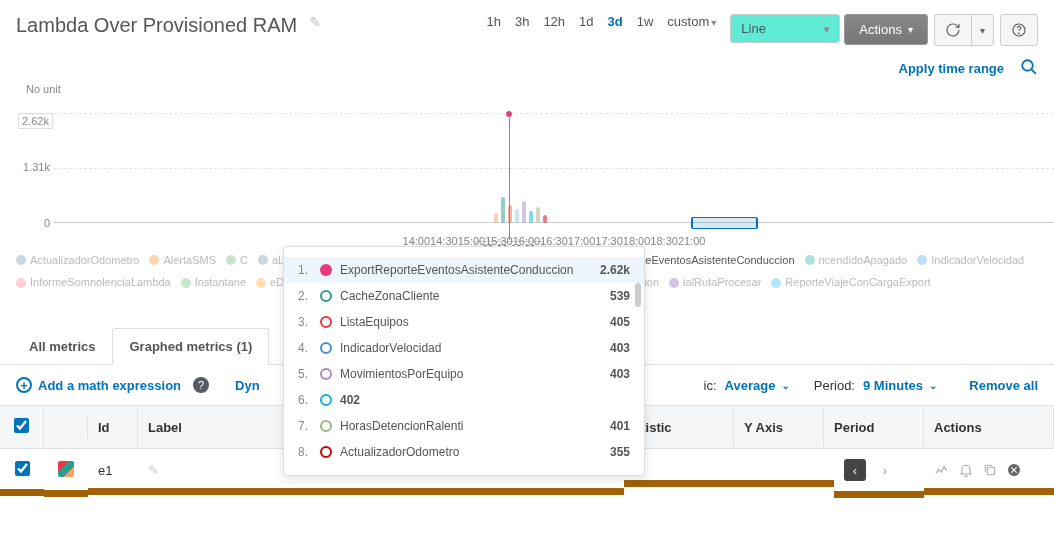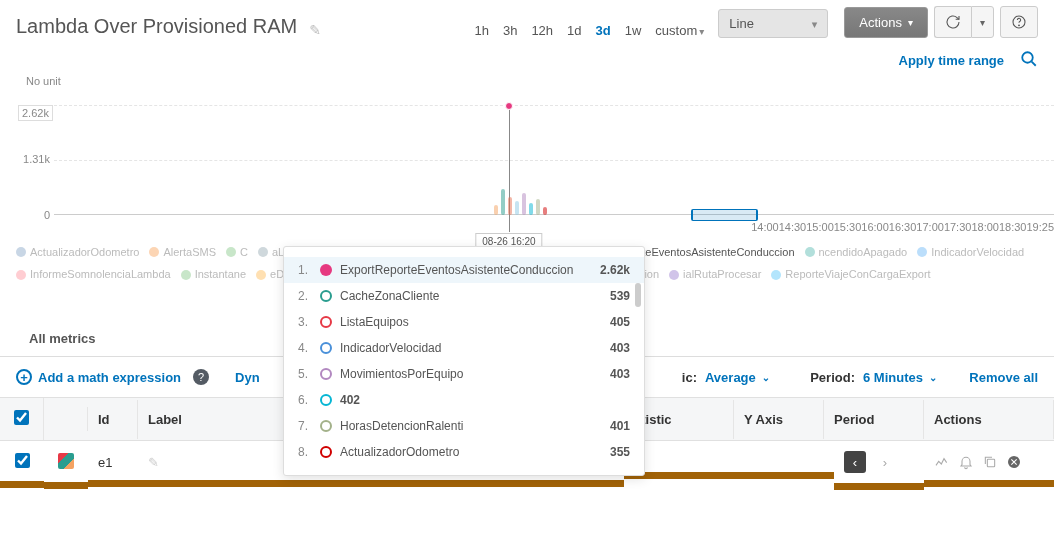--- a/index.html
+++ b/index.html
@@ -1,47 +1,47 @@
 <!DOCTYPE html>
 <html><head>
 <meta charset="utf-8">
 <style>
 * { box-sizing: border-box; margin: 0; padding: 0; }
 body { font-family: -apple-system, BlinkMacSystemFont, "Segoe UI", Arial, sans-serif; font-size: 13px; color: #333; background: #fff; width: 1054px; height: 560px; overflow: hidden; position: relative; }
 
-.header { display: flex; align-items: flex-end; padding: 6px 16px 8px; }
+.header { display: flex; align-items: flex-start; padding: 14px 16px 8px; }
 .title { font-size: 20px; font-weight: 400; color: #555; margin-right: 12px; }
 .edit-icon { color: #bbb; cursor: pointer; font-size: 14px; }
 .spacer { flex: 1; }
 .time-range { display: flex; gap: 14px; align-items: center; color: #555; margin-right: 14px; }
 .time-range span { cursor: pointer; }
 .time-range .active { color: #0073bb; font-weight: bold; }
 .chev-small { font-size: 10px; color: #888; margin-left: 2px; }
-.select-ctl { border: 1px solid #ccc; padding: 6px 28px 6px 10px; border-radius: 3px; background: #e5e5e5; position: relative; margin-right: 16px; min-width: 110px; color: #555; cursor: pointer; }
+.select-ctl { border: 1px solid #ccc; padding: 6px 28px 6px 10px; border-radius: 3px; background: #5eead4; position: relative; margin-right: 4px; min-width: 110px; color: #555; cursor: pointer; }
 .select-ctl::after { content: '▾'; position: absolute; right: 10px; color: #888; font-size: 11px; top: 50%; transform: translateY(-50%); }
 .btn { border: 1px solid #999; background: linear-gradient(#888, #777); color: #fff; padding: 7px 14px; border-radius: 3px; cursor: pointer; display: inline-flex; align-items: center; gap: 6px; font-weight: 500; }
 .btn-light { border: 1px solid #ccc; background: #f5f5f5; color: #555; padding: 7px 10px; border-radius: 3px; cursor: pointer; display: inline-flex; align-items: center; }
 .btn-group { display: flex; margin-left: 6px; }
 .btn-group .btn-light:first-child { border-radius: 3px 0 0 3px; border-right: none; }
 .btn-group .btn-light:last-child { border-radius: 0 3px 3px 0; }
 .help-btn { margin-left: 6px; }
 
 .sub-header { display: flex; justify-content: flex-end; align-items: center; padding: 4px 16px 12px; gap: 16px; }
 .apply-link { color: #0073bb; font-weight: 600; cursor: pointer; }
 .zoom-icon { color: #0073bb; cursor: pointer; }
 
 .chart-area { position: relative; padding: 0 16px; height: 155px; }
 .y-label { position: absolute; left: 26px; top: -8px; font-size: 11px; color: #888; }
 .y-tick { position: absolute; font-size: 11px; color: #888; text-align: right; width: 40px; left: 10px; }
 .y-tick.top { top: 22px; background: #fff; border: 1px solid #ddd; padding: 1px 3px; width: auto; left: 18px; }
 .y-tick.mid { top: 70px; }
 .y-tick.bot { top: 126px; }
 .plot { position: absolute; left: 54px; right: 0; top: 22px; height: 110px; border-bottom: 1px solid #ccc; }
 .grid-line { position: absolute; left: 0; right: 0; border-top: 1px dashed #e5e5e5; }
-.x-ticks { position: absolute; left: 54px; right: 0; top: 138px; display: flex; justify-content: flex-end; font-size: 11px; color: #888; }
+.x-ticks { position: absolute; left: 54px; right: 0; top: 144px; display: flex; justify-content: center; font-size: 11px; color: #888; }
 .cursor-line { position: absolute; top: 0; bottom: -18px; width: 1px; background: #888; left: 45.5%; }
 .cursor-dot { position: absolute; width: 8px; height: 8px; border-radius: 50%; background: #e63980; border: 1px solid #fff; left: 45.5%; margin-left: -4px; top: -3px; }
 .cursor-label { position: absolute; top: 128px; left: 45.5%; transform: translateX(-50%); background: #fff; border: 1px solid #ccc; padding: 2px 6px; font-size: 10px; color: #555; white-space: nowrap; }
 .brush { position: absolute; top: 104px; height: 12px; left: 63.7%; width: 67px; background: rgba(0,115,187,0.15); border: 1px solid #0073bb; border-left-width: 2px; border-right-width: 2px; border-radius: 2px; }
 .data-blur { position: absolute; top: 60px; left: 44%; width: 80px; height: 50px; display: flex; gap: 3px; align-items: flex-end; opacity: 0.5; }
 .data-blur span { width: 4px; border-radius: 2px; }
 
 .legend-bg { padding: 4px 16px 10px; font-size: 11px; color: #bbb; line-height: 1.9; position: relative; height: 70px; overflow: hidden; }
 .legend-bg .item { display: inline-flex; align-items: center; gap: 4px; margin-right: 10px; }
 .legend-bg .dot { width: 10px; height: 10px; border-radius: 50%; display: inline-block; }
@@ -59,21 +59,21 @@
 .tt-scroll { position: absolute; right: 3px; top: 36px; width: 6px; height: 24px; background: #ccc; border-radius: 3px; }
 
 .tabs { display: flex; border-bottom: 1px solid #ddd; margin: 12px 0 0; padding: 0 12px; text-align: right; }
 .tab { padding: 10px 16px; color: #555; cursor: pointer; border: 1px solid transparent; border-bottom: none; font-weight: 600; }
 .tab.active { border-color: #ddd; border-bottom: 1px solid #fff; margin-bottom: -1px; background: #fff; border-radius: 3px 3px 0 0; }
 
 .toolbar { display: flex; align-items: center; padding: 12px 16px; gap: 8px; font-size: 13px; }
 .toolbar .link { color: #0073bb; font-weight: 600; cursor: pointer; display: inline-flex; align-items: center; gap: 6px; }
 .toolbar .plus-circle { width: 16px; height: 16px; border: 2px solid #0073bb; border-radius: 50%; display: inline-flex; align-items: center; justify-content: center; font-size: 13px; line-height: 1; color: #0073bb; }
 .toolbar .help-q { width: 16px; height: 16px; border-radius: 50%; background: #545b64; color: #fff; display: inline-flex; align-items: center; justify-content: center; font-size: 11px; margin-left: 4px; }
-.toolbar .lbl-txt { color: #333; font-weight: 700; margin-left: 32px; text-align: right; }
+.toolbar .lbl-txt { color: #333; font-weight: 400; margin-left: 16px; text-align: right; }
 .toolbar .flex { flex: 1; }
 .remove-link { color: #0073bb; font-weight: 600; cursor: pointer; }
 
 .table { border-top: 1px solid #e0e0e0; }
 .thead, .trow { display: flex; align-items: center; }
 .thead { background: #f5f6f7; border-bottom: 1px solid #e0e0e0; }
 .thead .cell { padding: 12px 10px; font-weight: 600; color: #333; border-right: 1px solid #e5e5e5; }
 .trow .cell { padding: 10px 10px; border-bottom: 7px solid #a16207; }
 .cell { overflow: hidden; }
 .c-check { width: 44px; text-align: center; }
@@ -170,21 +170,21 @@
     <span>14:00</span>
       <span>14:30</span>
       <span>15:00</span>
     <span>15:30</span>
       <span>16:00</span>
       <span>16:30</span>
     <span>17:00</span>
       <span>17:30</span>
       <span>18:00</span>
     <span>18:30</span>
-      <span>19:25</span>
+      <span>21:00</span>
   </div>
 </div>
 
 <div class="legend-bg" id="legend"><span class="item"><span class="dot" style="background:#c8d6e5"></span>ActualizadorOdometro</span><span class="item"><span class="dot" style="background:#fcd5b4"></span>AlertaSMS</span><span class="item"><span class="dot" style="background:#c8e6c9"></span>C</span><span class="item"><span class="dot" style="background:#cfd8dc"></span>aLogsAlert</span><span class="item"><span class="dot" style="background:#e1bee7"></span>ExportReporteDetencionPuntosReferencia</span><span class="item highlight"><span class="dot" style="background:#e63980"></span>ExportReporteEventosAsistenteConduccion</span><span class="item"><span class="dot" style="background:#b2dfdb"></span>ncendidoApagado</span><span class="item"><span class="dot" style="background:#bbdefb"></span>IndicadorVelocidad</span><span class="item"><span class="dot" style="background:#ffcdd2"></span>InformeSomnolenciaLambda</span><span class="item"><span class="dot" style="background:#c8e6c9"></span>Instantane</span><span class="item"><span class="dot" style="background:#ffe0b2"></span>eDetencionPuntosReferencia</span><span class="item"><span class="dot" style="background:#f8bbd0"></span>ProcessReporteEventosAsistenteConduccion</span><span class="item"><span class="dot" style="background:#d1c4e9"></span>ialRutaProcesar</span><span class="item"><span class="dot" style="background:#b3e5fc"></span>ReporteViajeConCargaExport</span></div>
 
 <div class="tooltip">
   <div id="tooltip-rows">
       <div class="tooltip-row hilite">
         <span class="num">1.</span>
         <span class="circ filled" style="background:#e63980"></span>
@@ -231,38 +231,39 @@
         <span class="circ" style="border-color:#d00000"></span>
         <span class="lbl">ActualizadorOdometro</span>
         <span class="val">355</span>
       </div>
     </div>
   <div class="tt-scroll"></div>
 </div>
 
 <div class="tabs">
   <div class="tab">All metrics</div>
+  <div class="tab active">Graphed metrics (1)</div>
 </div>
 
 <div class="toolbar">
   <span class="link">
     <span class="plus-circle">+</span>
     <span>Add a math expression</span>
   </span>
   <span class="help-q">?</span>
   <span class="link" style="margin-left:18px">Dyn</span>
   <span class="flex"></span>
   <span class="lbl-txt">ic:</span>
   <span class="link">
       <span>Average</span> 
       <span style="font-size:10px">⌄</span>
     </span>
   <span class="lbl-txt">Period:</span>
   <span class="link">
-      <span>6 Minutes</span> 
+      <span>9 Minutes</span> 
       <span style="font-size:10px">⌄</span>
     </span>
   <span class="remove-link" style="margin-left:24px">Remove all</span>
 </div>
 
 <div class="table">
   <div class="thead">
     <div class="cell c-check"><input type="checkbox" checked="" style=""></div>
     <div class="cell c-icon"></div>
     <div class="cell c-id">Id</div>

